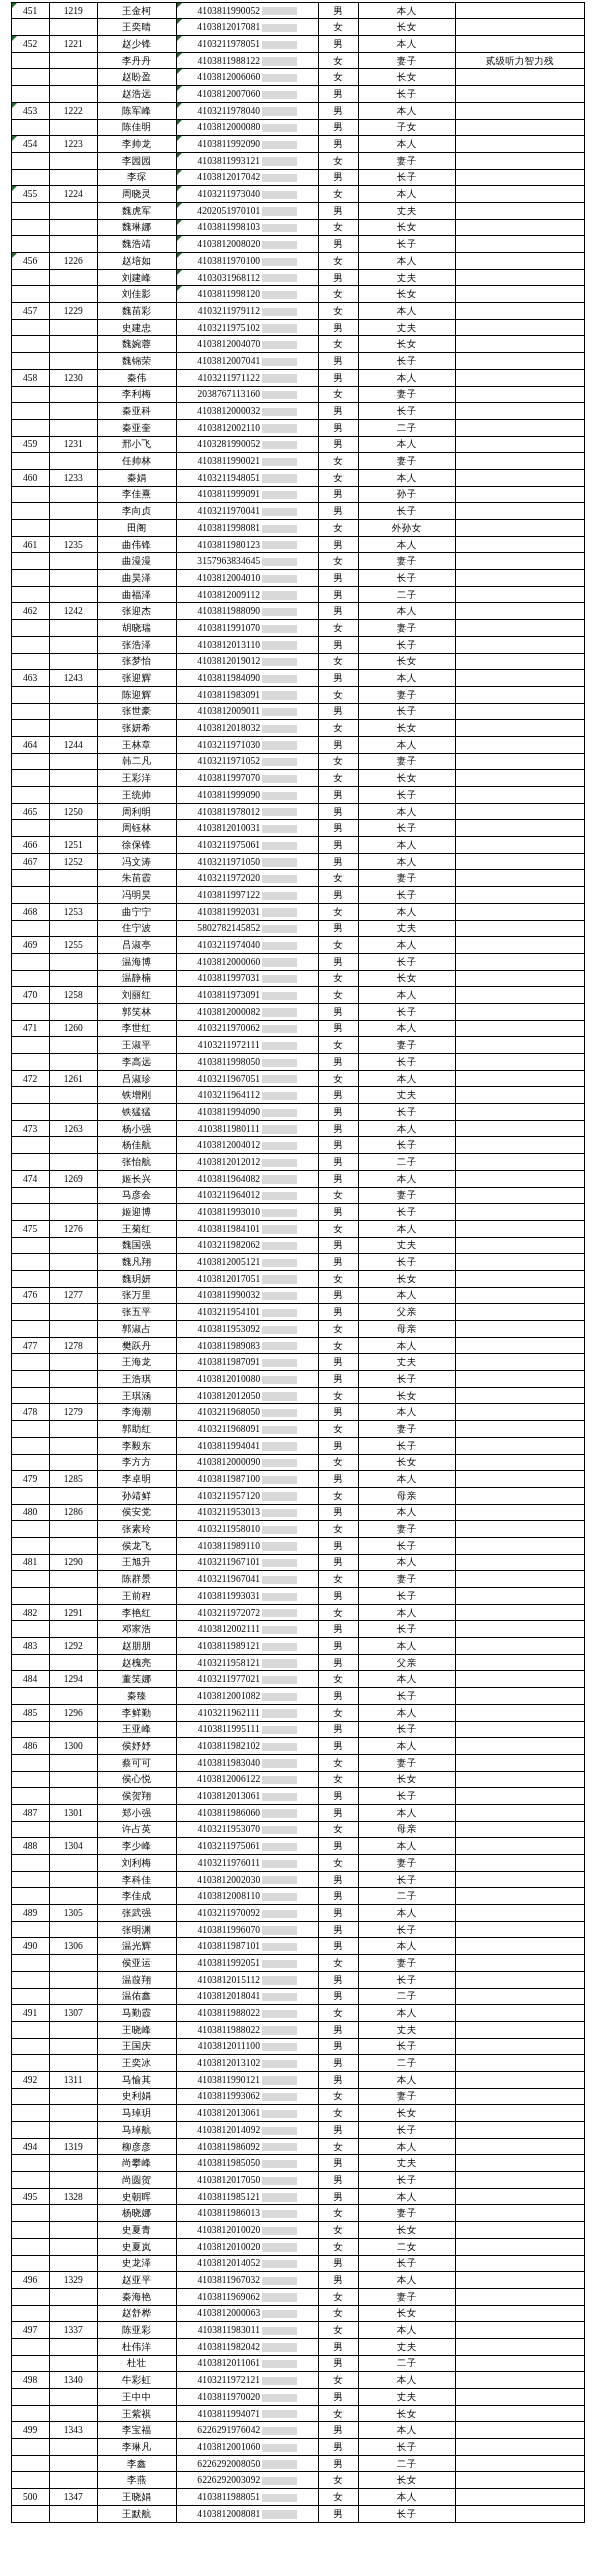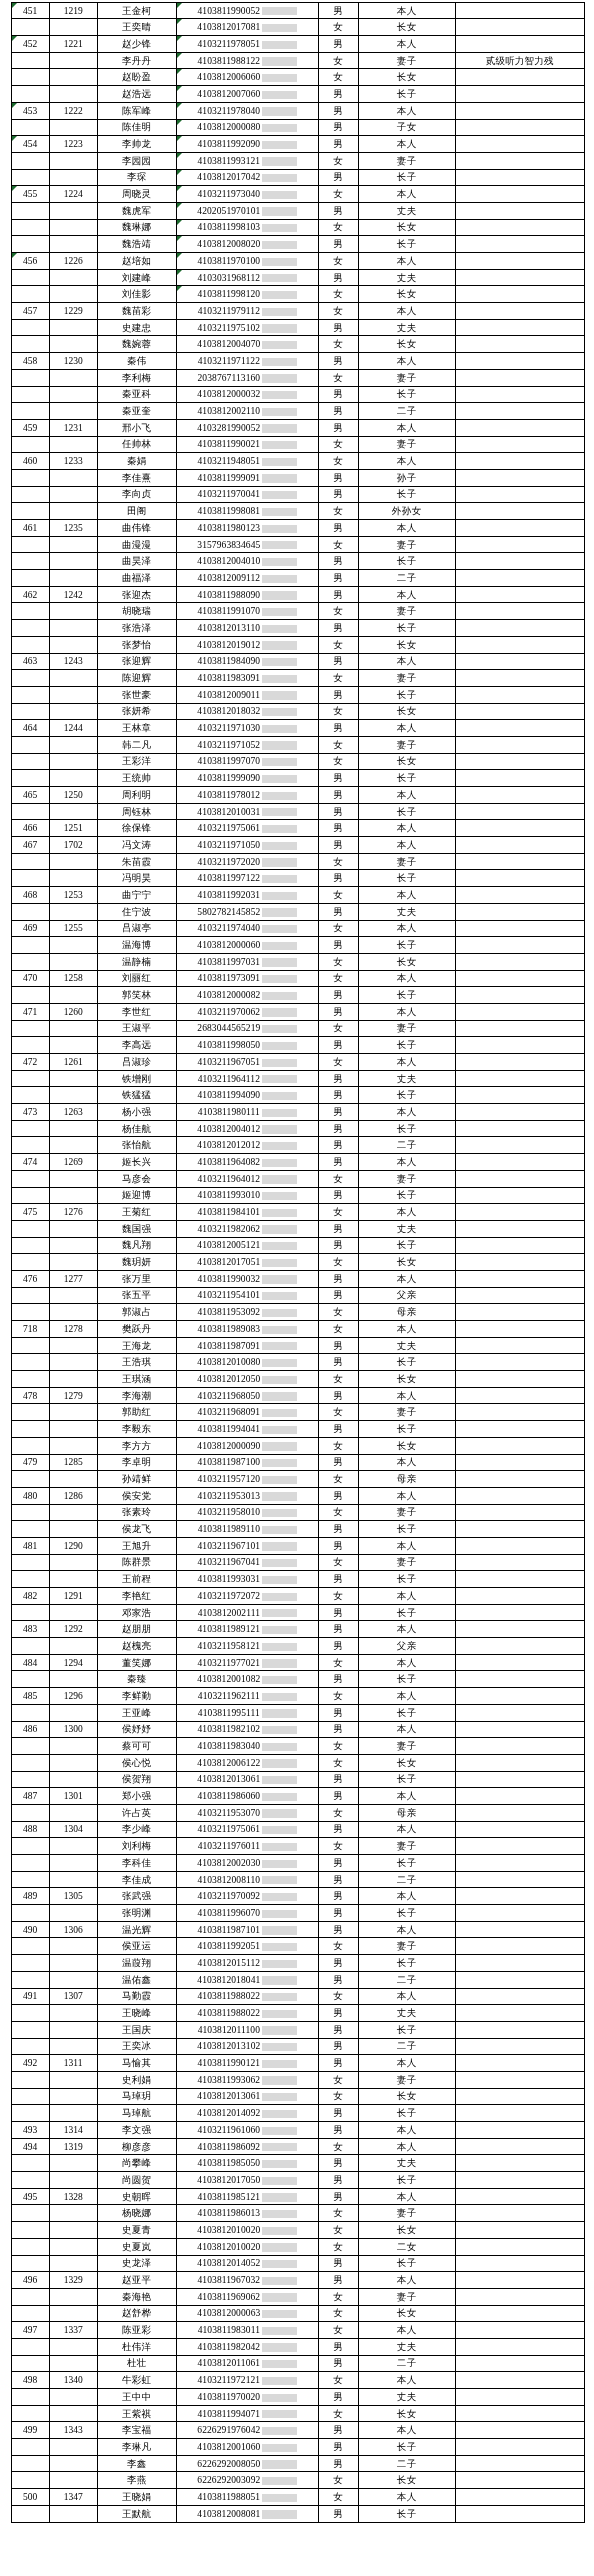--- a/index.html
+++ b/index.html
@@ -289,20 +289,29 @@
         <tr>
           <td class="seq"><span></span></td>
           <td class="hh"><span></span></td>
           <td class="name"><span>魏婉蓉</span></td>
           <td class="idno"><span>4103812004070</span><span class="mask"></span></td>
           <td class="sex"><span>女</span></td>
           <td class="rel"><span>长女</span></td>
           <td class="note"><span></span></td>
         </tr>
         <tr>
+          <td class="seq"><span></span></td>
+          <td class="hh"><span></span></td>
+          <td class="name"><span>魏锦荣</span></td>
+          <td class="idno"><span>4103812007041</span><span class="mask"></span></td>
+          <td class="sex"><span>男</span></td>
+          <td class="rel"><span>长子</span></td>
+          <td class="note"><span></span></td>
+        </tr>
+        <tr>
           <td class="seq"><span>458</span></td>
           <td class="hh"><span>1230</span></td>
           <td class="name"><span>秦伟</span></td>
           <td class="idno"><span>4103211971122</span><span class="mask"></span></td>
           <td class="sex"><span>男</span></td>
           <td class="rel"><span>本人</span></td>
           <td class="note"><span></span></td>
         </tr>
         <tr>
           <td class="seq"><span></span></td>
@@ -551,21 +560,21 @@
           <td class="seq"><span>466</span></td>
           <td class="hh"><span>1251</span></td>
           <td class="name"><span>徐保锋</span></td>
           <td class="idno"><span>4103211975061</span><span class="mask"></span></td>
           <td class="sex"><span>男</span></td>
           <td class="rel"><span>本人</span></td>
           <td class="note"><span></span></td>
         </tr>
         <tr>
           <td class="seq"><span>467</span></td>
-          <td class="hh"><span>1702</span></td>
+          <td class="hh"><span>1252</span></td>
           <td class="name"><span>冯文涛</span></td>
           <td class="idno"><span>4103211971050</span><span class="mask"></span></td>
           <td class="sex"><span>男</span></td>
           <td class="rel"><span>本人</span></td>
           <td class="note"><span></span></td>
         </tr>
         <tr>
           <td class="seq"><span></span></td>
           <td class="hh"><span></span></td>
           <td class="name"><span>朱苗霞</span></td>
@@ -652,21 +661,21 @@
           <td class="name"><span>李世红</span></td>
           <td class="idno"><span>4103211970062</span><span class="mask"></span></td>
           <td class="sex"><span>男</span></td>
           <td class="rel"><span>本人</span></td>
           <td class="note"><span></span></td>
         </tr>
         <tr>
           <td class="seq"><span></span></td>
           <td class="hh"><span></span></td>
           <td class="name"><span>王淑平</span></td>
-          <td class="idno"><span>2683044565219</span><span class="mask"></span></td>
+          <td class="idno"><span>4103211972111</span><span class="mask"></span></td>
           <td class="sex"><span>女</span></td>
           <td class="rel"><span>妻子</span></td>
           <td class="note"><span></span></td>
         </tr>
         <tr>
           <td class="seq"><span></span></td>
           <td class="hh"><span></span></td>
           <td class="name"><span>李高远</span></td>
           <td class="idno"><span>4103811998050</span><span class="mask"></span></td>
           <td class="sex"><span>男</span></td>
@@ -811,21 +820,21 @@
         <tr>
           <td class="seq"><span></span></td>
           <td class="hh"><span></span></td>
           <td class="name"><span>郭淑占</span></td>
           <td class="idno"><span>4103811953092</span><span class="mask"></span></td>
           <td class="sex"><span>女</span></td>
           <td class="rel"><span>母亲</span></td>
           <td class="note"><span></span></td>
         </tr>
         <tr>
-          <td class="seq"><span>718</span></td>
+          <td class="seq"><span>477</span></td>
           <td class="hh"><span>1278</span></td>
           <td class="name"><span>樊跃丹</span></td>
           <td class="idno"><span>4103811989083</span><span class="mask"></span></td>
           <td class="sex"><span>女</span></td>
           <td class="rel"><span>本人</span></td>
           <td class="note"><span></span></td>
         </tr>
         <tr>
           <td class="seq"><span></span></td>
           <td class="hh"><span></span></td>
@@ -1240,29 +1249,20 @@
           <td class="rel"><span>长女</span></td>
           <td class="note"><span></span></td>
         </tr>
         <tr>
           <td class="seq"><span></span></td>
           <td class="hh"><span></span></td>
           <td class="name"><span>马琸航</span></td>
           <td class="idno"><span>4103812014092</span><span class="mask"></span></td>
           <td class="sex"><span>男</span></td>
           <td class="rel"><span>长子</span></td>
-          <td class="note"><span></span></td>
-        </tr>
-        <tr>
-          <td class="seq"><span>493</span></td>
-          <td class="hh"><span>1314</span></td>
-          <td class="name"><span>李文强</span></td>
-          <td class="idno"><span>4103211961060</span><span class="mask"></span></td>
-          <td class="sex"><span>男</span></td>
-          <td class="rel"><span>本人</span></td>
           <td class="note"><span></span></td>
         </tr>
         <tr>
           <td class="seq"><span>494</span></td>
           <td class="hh"><span>1319</span></td>
           <td class="name"><span>柳彦彦</span></td>
           <td class="idno"><span>4103811986092</span><span class="mask"></span></td>
           <td class="sex"><span>女</span></td>
           <td class="rel"><span>本人</span></td>
           <td class="note"><span></span></td>

